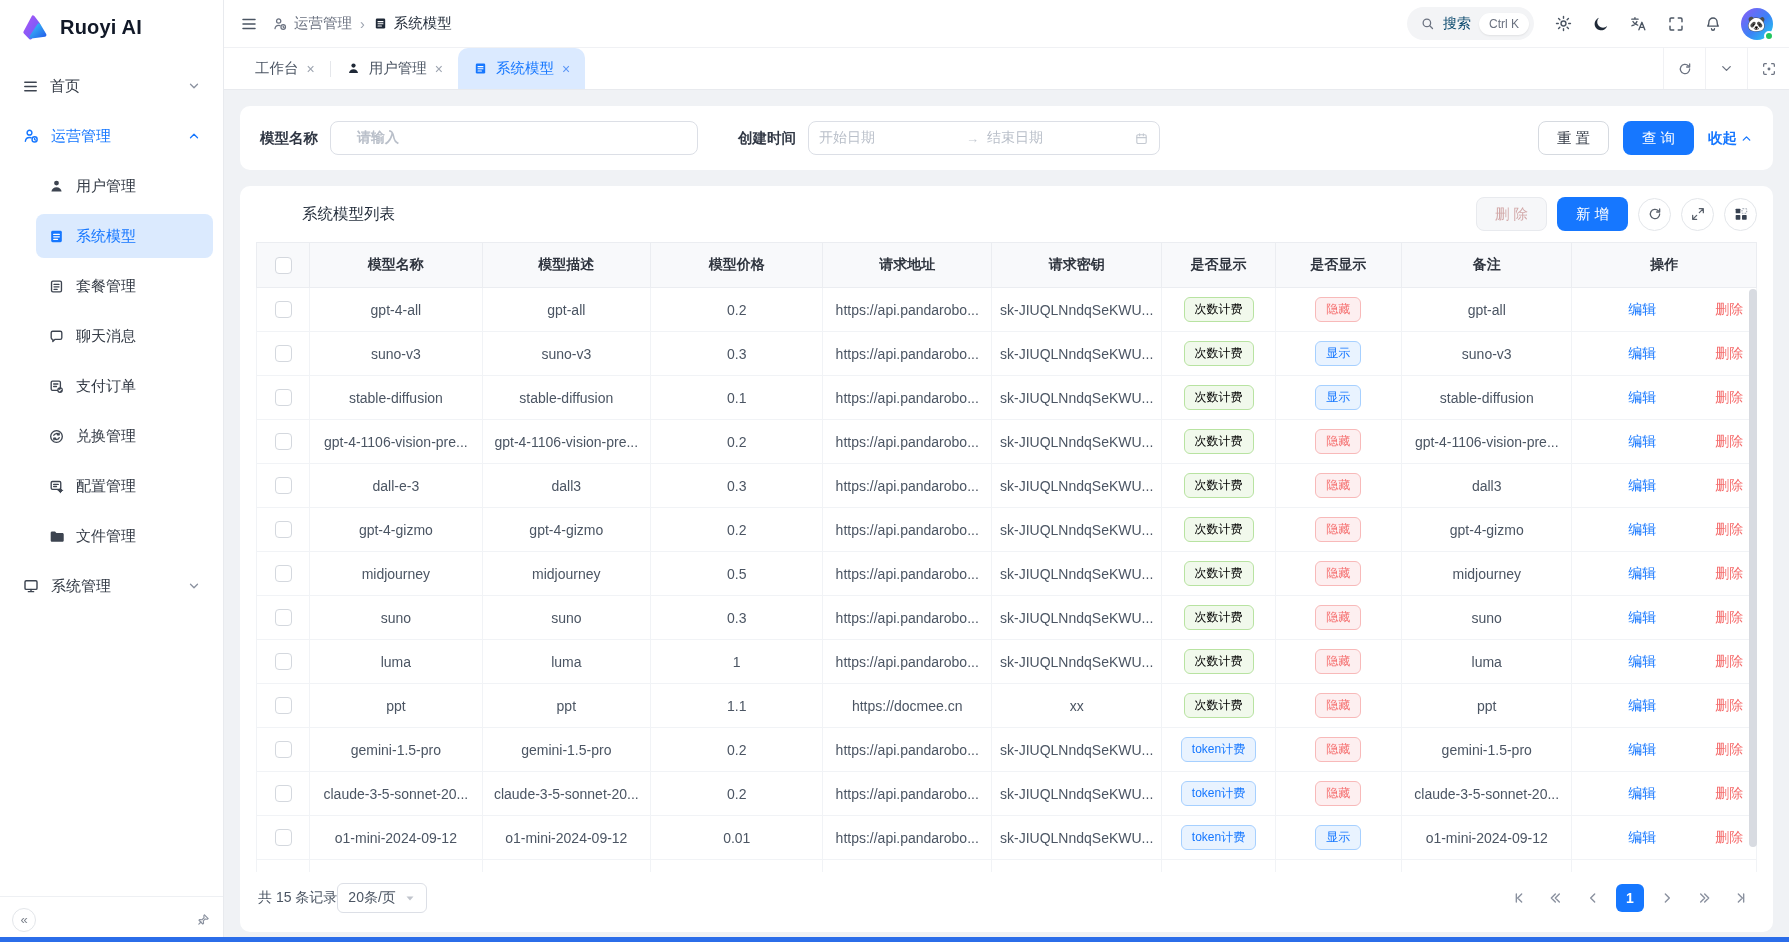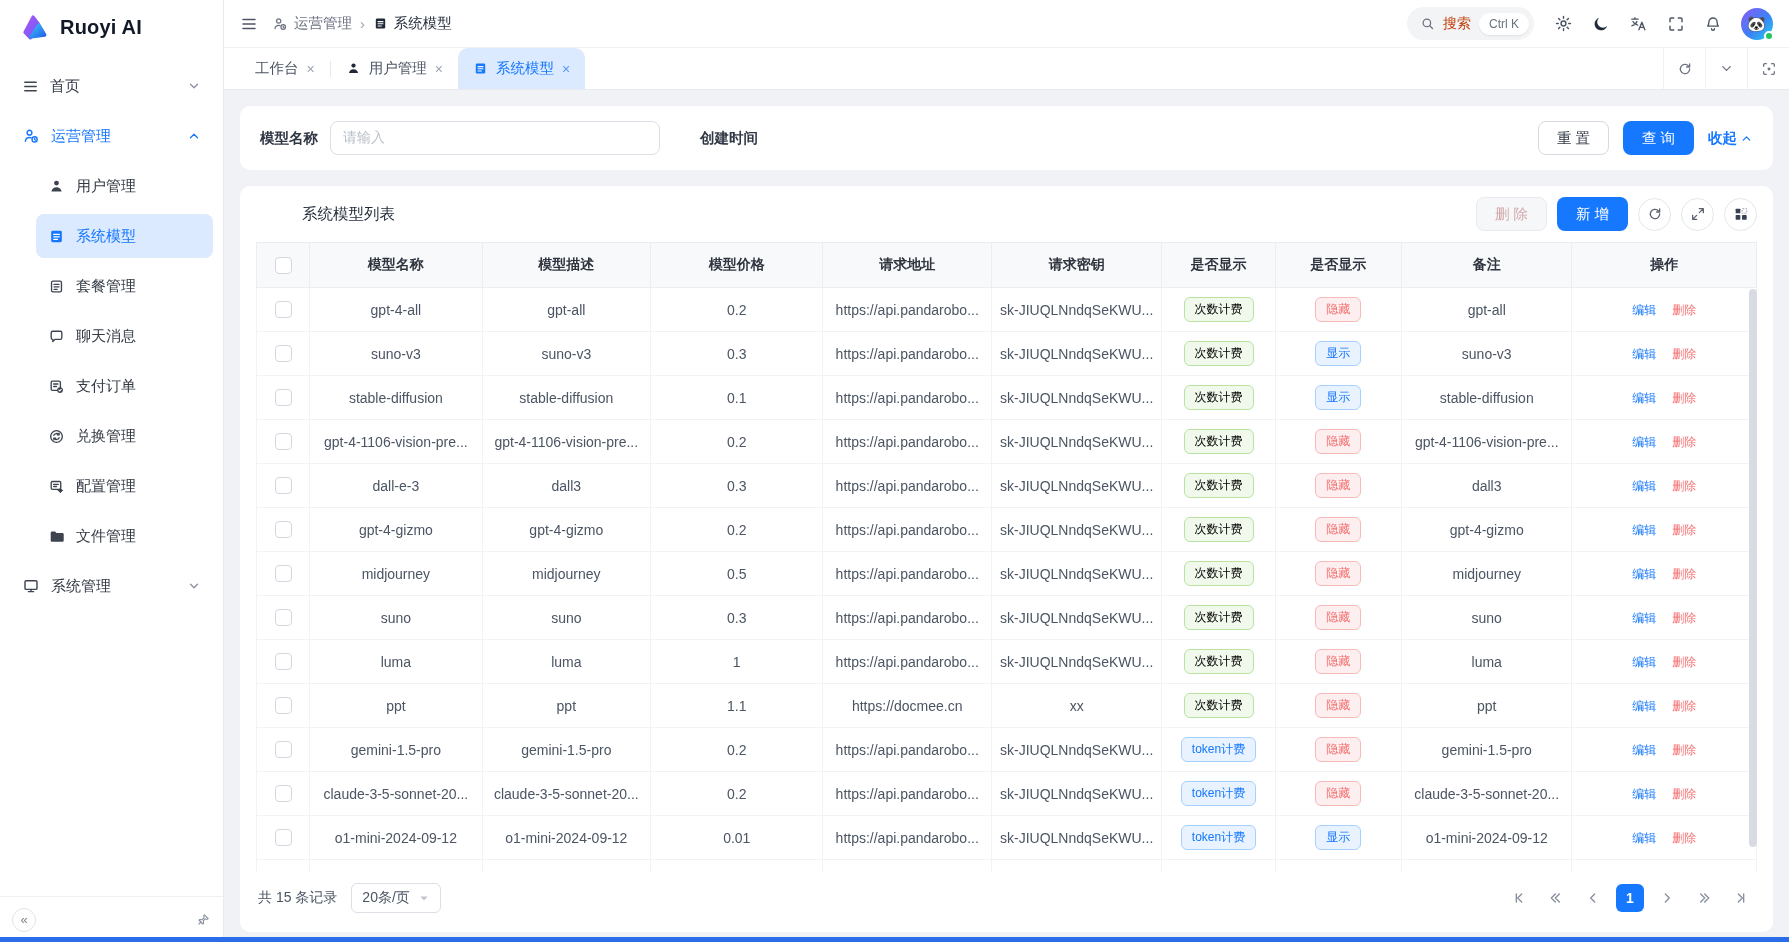--- a/index.html
+++ b/index.html
@@ -28,21 +28,21 @@
   
   .main { flex:1; display:flex; flex-direction:column; min-width:0; }
   .topbar { height:48px; background:#fff; display:flex; align-items:center; gap:14px; padding:0 16px; border-bottom:1px solid #f0f1f4; }
   .icon-btn { color:#4b5563; display:flex; cursor:pointer; }
   .crumb { display:flex; align-items:center; gap:8px; font-size:14.5px; }
   .crumb .c1 { color:#6b7280; display:flex; align-items:center; gap:6px; }
   .crumb .sep { color:#9ca3af; }
   .crumb .c2 { color:#1f2937; display:flex; align-items:center; gap:6px; }
   .top-spacer { flex:1; }
   .search-pill { height:33px; background:#f3f4f6; border-radius:999px; display:flex; align-items:center; gap:8px; padding:0 5px 0 13px; cursor:pointer; }
-  .search-pill .ph { color:#c2410c; font-size:14px; }
+  .search-pill .ph { color:#0c4a6e; font-size:14px; }
   .kbd { background:#fff; border-radius:999px; font-size:12px; color:#6b7280; padding:4px 10px; box-shadow:0 1px 2px rgba(0,0,0,.08); }
   .top-icons { display:flex; align-items:center; gap:19px; margin-left:6px; }
   .avatar { width:32px; height:32px; border-radius:50%; background:linear-gradient(135deg,#8b5cf6 0%,#3b82f6 55%,#22d3ee 100%); position:relative; cursor:pointer; display:flex; align-items:center; justify-content:center; font-size:15px; }
   .avatar .dot { position:absolute; right:-1px; bottom:-1px; width:10px; height:10px; background:#22c55e; border:2px solid #fff; border-radius:50%; }
 
   
   .tabsbar { height:42px; background:#fff; border-bottom:1px solid #e8eaee; display:flex; align-items:stretch; padding-left:16px; }
   .tab { display:flex; align-items:center; gap:8px; padding:0 15px; font-size:14.5px; color:#4b5563; cursor:pointer; }
   .tab .x { color:#9ca3af; font-size:14px; line-height:1; }
   .tab.active { background:#dbeaff; color:#1677ff; border-radius:10px 10px 0 0; }
@@ -50,21 +50,21 @@
   .tab-divider { width:1px; height:16px; background:#e5e7eb; align-self:center; }
   .tabs-right { margin-left:auto; display:flex; align-items:stretch; }
   .tabs-right .tr-btn { width:42px; display:flex; align-items:center; justify-content:center; color:#6b7280; border-left:1px solid #f0f1f4; cursor:pointer; }
 
   
   .content { flex:1; padding:16px 16px 0; overflow:hidden; }
   .card { background:#fff; border-radius:10px; }
 
   .filter-card { height:64px; display:flex; align-items:center; padding:0 20px; gap:12px; }
   .f-label { font-size:14.5px; color:#303744; font-weight:600; white-space:nowrap; }
-  .f-input { width:330px; height:34px; border:1px solid #dcdfe6; border-radius:8px; display:flex; align-items:center; padding:0 12px; color:#b9bfc9; font-size:14px; background:#fff; }
+  .f-input { width:368px; height:34px; border:1px solid #dcdfe6; border-radius:8px; display:flex; align-items:center; padding:0 26px; color:#b9bfc9; font-size:14px; background:#fff;font-weight:bold; }
   .f-range { width:352px; height:34px; border:1px solid #dcdfe6; border-radius:8px; display:flex; align-items:center; padding:0 10px; color:#b9bfc9; font-size:14px; gap:8px; background:#fff; }
   .f-range .seg { flex:1; }
   .f-range .arrow { color:#c4c9d1; font-size:13px; }
   .f-right { margin-left:auto; display:flex; align-items:center; gap:14px; }
   .btn { height:34px; border-radius:8px; font-size:14.5px; display:inline-flex; align-items:center; justify-content:center; padding:0 18px; cursor:pointer; border:1px solid transparent; white-space:nowrap; }
   .btn-plain { background:#fff; border-color:#d6dae0; color:#333a45; }
   .btn-primary { background:#1677ff; color:#fff; }
   .btn-disabled { background:#f6f7f9; border-color:#e8eaee; color:#d2a8a8; cursor:not-allowed; }
   .link-blue { color:#1677ff; font-size:14.5px; display:flex; align-items:center; gap:3px; cursor:pointer; font-weight:600; }
 
@@ -76,28 +76,28 @@
 
   .table-wrap { position:relative; height:630px; overflow:hidden; }
   table { width:100%; border-collapse:collapse; table-layout:fixed; font-size:14px; }
   th { height:45px; background:#f8f9fb; color:#2f353f; font-weight:700; border:1px solid #ebedf1; text-align:center; font-size:14px; }
   td { height:44px; border:1px solid #f1f3f6; text-align:center; color:#4b5563; padding:0 8px; overflow:hidden; white-space:nowrap; text-overflow:ellipsis; }
   .cb { width:17px; height:17px; border:1px solid #d4d8de; border-radius:4px; display:inline-block; background:#fff; vertical-align:middle; cursor:pointer; }
   .badge { display:inline-block; font-size:12px; padding:3px 10px; border-radius:6px; border:1px solid; line-height:1.35; }
   .b-green { color:#000000; background:#f1f9ec; border-color:#b8e3a1; }
   .b-blue  { color:#1677ff; background:#e9f3ff; border-color:#a6d0ff; }
   .b-red   { color:#f56c6c; background:#fdeff0; border-color:#f8b9b9; }
-  .lnk { cursor:pointer; font-size:12px; }
+  .lnk { cursor:pointer; font-size:14px;margin-left:43px; }
   .lnk.edit { color:#1677ff; margin-right:16px; }
   .lnk.del { color:#f56c6c; }
   .partial td { height:13px; border-bottom:none; }
   .vscroll { position:absolute; right:0; top:47px; bottom:2px; width:8px; }
   .vscroll .thumb { width:8px; height:96%; background:#d8dbe1; border-radius:4px; }
 
-  .table-footer { height:52px; display:flex; align-items:center; gap:14px; padding:0 2px; }
+  .table-footer { height:52px; display:flex; align-items:center; padding:0 2px; }
   .total-text { font-size:14px; color:#4b5563; }
   .page-size { height:30px; border:1px solid #dcdfe6; border-radius:6px; display:flex; align-items:center; gap:8px; padding:8px 10px; font-size:14px; color:#4b5563; cursor:pointer; }
   .page-size .tri { color:#c0c4cc; display:flex; }
   .pager { margin-left:auto; display:flex; align-items:center; gap:9px; }
   .pg { width:28px; height:28px; display:flex; align-items:center; justify-content:center; color:#8a919f; cursor:pointer; border-radius:6px; }
   .pg.current { background:#1677ff; color:#fff; font-size:14px; font-weight:700; cursor:default; }
 
   .bottom-strip { position:absolute; left:0; right:0; bottom:0; height:5px; background:#2b6de9; }
 </style>
 </head>
@@ -385,20 +385,31 @@
     </div>
 
     <div class="content">
 
       <div class="card filter-card">
         <span class="f-label">模型名称</span>
         <div class="f-input">
           <span>请输入</span>
         </div>
         <span class="f-label" style="margin-left:28px;">创建时间</span>
+        <div class="f-range">
+          <span class="seg">开始日期</span>
+          <span class="arrow">→</span>
+          <span class="seg">结束日期</span>
+          <span>
+            <svg width="15" height="15" viewBox="0 0 24 24" fill="none" stroke="#c4c9d1" stroke-width="1.8" stroke-linecap="round">
+                <rect x="4.5" y="6" width="15" height="14" rx="2"></rect>
+                <path d="M4.5 10.5h15M9 4.5v3M15 4.5v3"></path>
+              </svg>
+          </span>
+        </div>
         <div class="f-right">
           <button class="btn btn-plain">重 置</button>
           <button class="btn btn-primary">查 询</button>
           <span class="link-blue">
             <span>收起</span>
             <svg width="13" height="13" viewBox="0 0 24 24" fill="none" stroke="currentColor" stroke-width="2.4" stroke-linecap="round" stroke-linejoin="round">
                 <path d="M6 15l6-6 6 6"></path>
               </svg>
           </span>
         </div>

